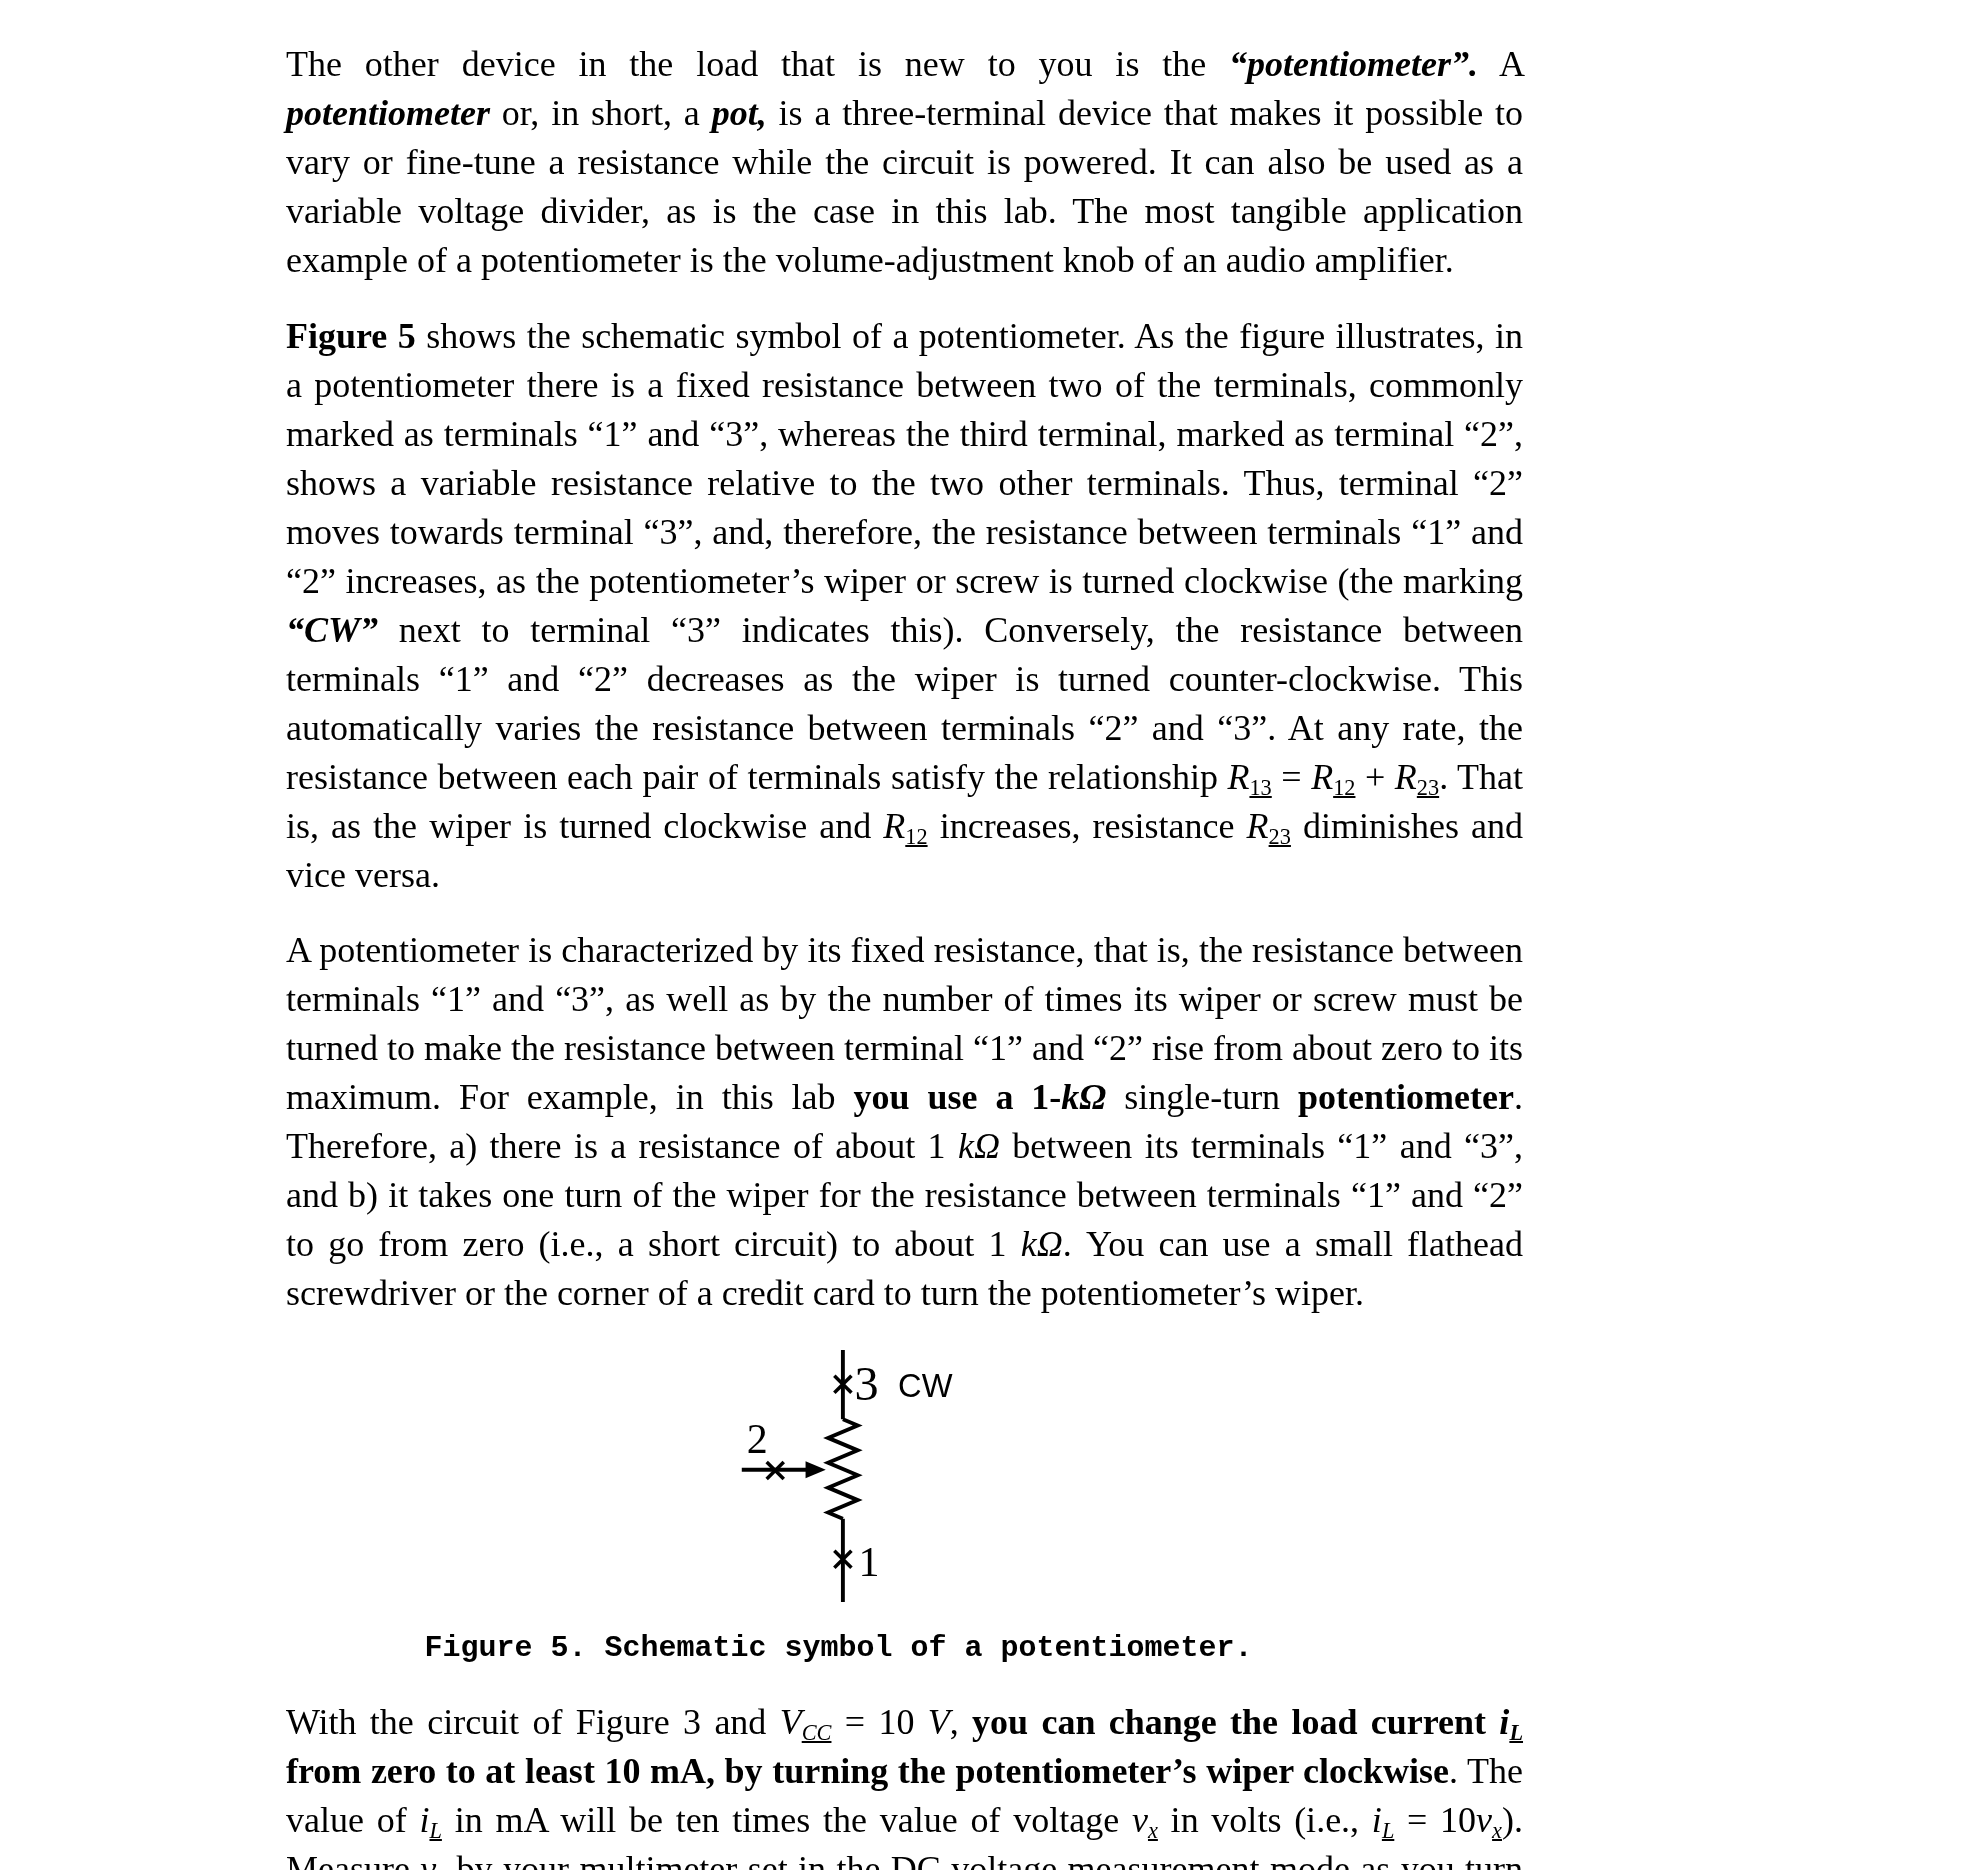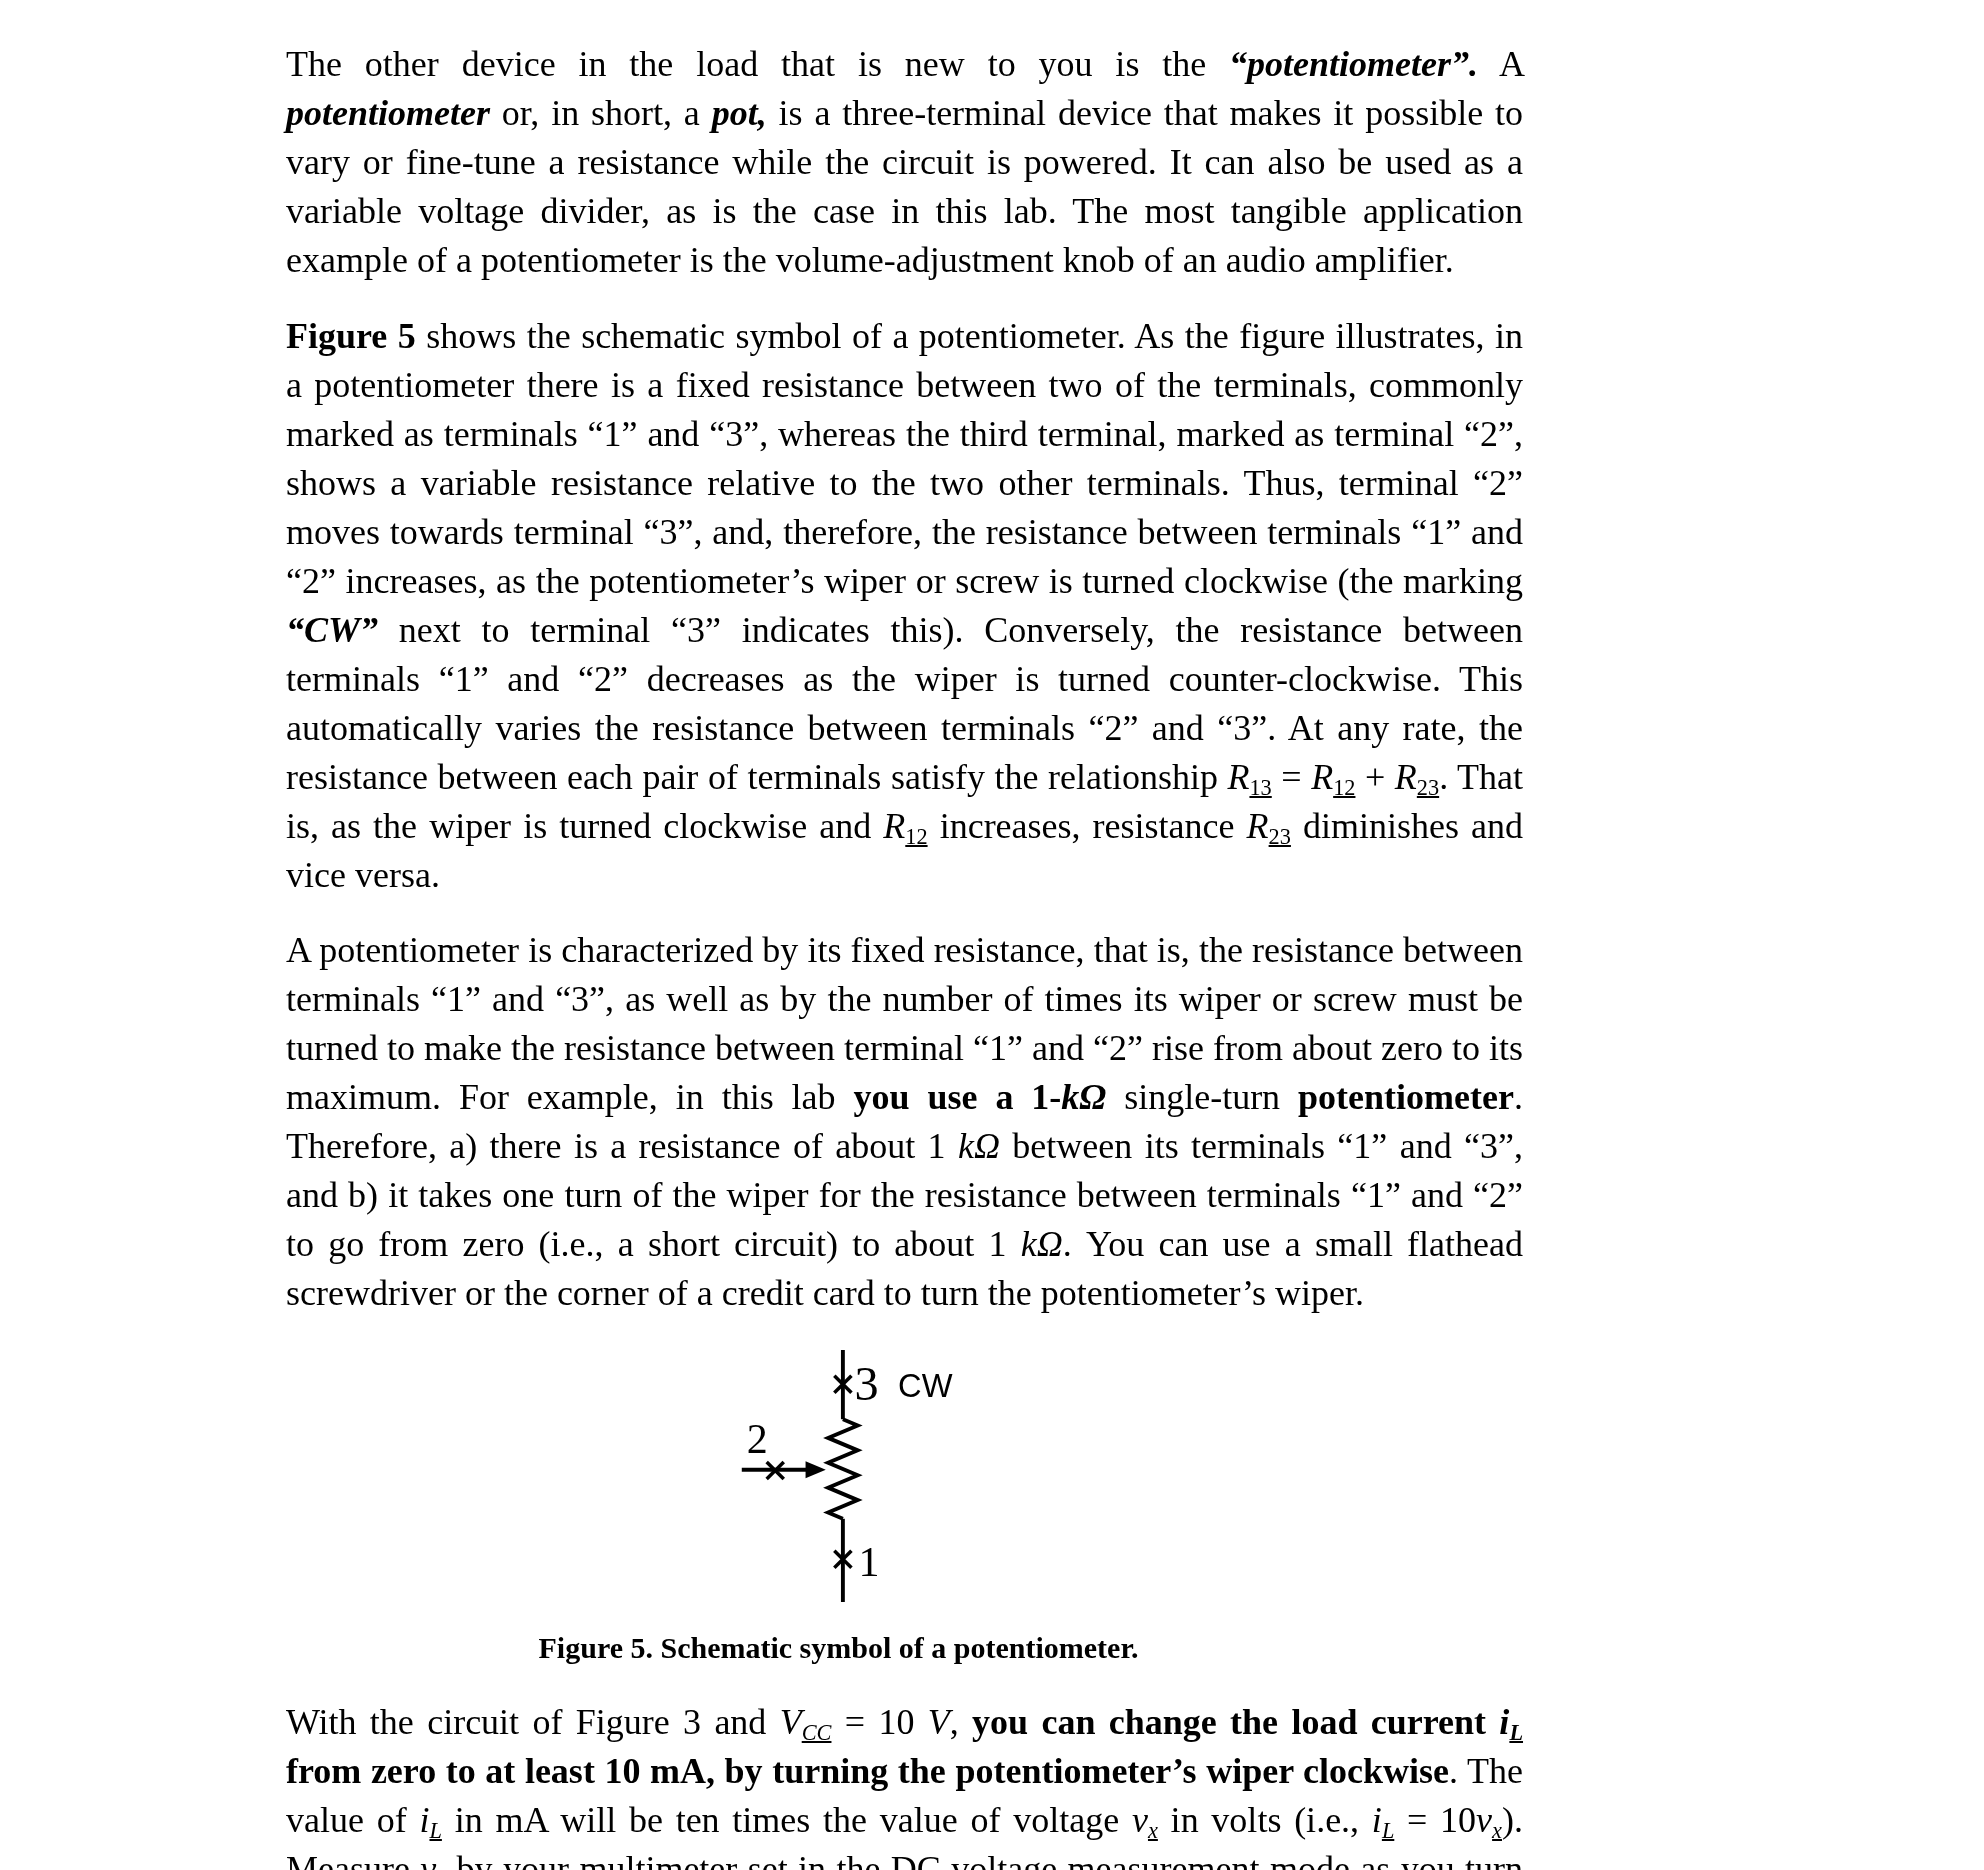--- a/index.html
+++ b/index.html
@@ -47,20 +47,21 @@
     font-family: "Liberation Sans", sans-serif;
     fill: #000;
   }
   .caption {
     font-size: 30px;
     font-weight: bold;
     text-align: center;
     position: relative;
     left: -66px;
     margin: 20px 0 33px 0;
+    font-family: Liberation Mono, monospace;
   }
 </style>
 </head>
 <body>
 
 <div class="page">
 
   <p class="para"><span>The other device in the load that is new to you is the </span><span class="b i">“potentiometer”.</span><span> A </span><span class="b i">potentiometer</span><span> or, in short, a </span><span class="b i">pot,</span><span> is a three-terminal device that makes it possible to vary or fine-tune a resistance while the circuit is powered. It can also be used as a variable voltage divider, as is the case in this lab. The most tangible application example of a potentiometer is the volume-adjustment knob of an audio amplifier.</span></p>
 
   <p class="para"><span class="b">Figure 5</span><span> shows the schematic symbol of a potentiometer. As the figure illustrates, in a potentiometer there is a fixed resistance between two of the terminals, commonly marked as terminals “1” and “3”, whereas the third terminal, marked as terminal “2”, shows a variable resistance relative to the two other terminals. Thus, terminal “2” moves towards terminal “3”, and, therefore, the resistance between terminals “1” and “2” increases, as the potentiometer’s wiper or screw is turned clockwise (the marking </span><span class="b i">“CW”</span><span> next to terminal “3” indicates this). Conversely, the resistance between terminals “1” and “2” decreases as the wiper is turned counter-clockwise. This automatically varies the resistance between terminals “2” and “3”. At any rate, the resistance between each pair of terminals satisfy the relationship </span><span class="i">R</span><span class="sub">13</span><span> = </span><span class="i">R</span><span class="sub">12</span><span> + </span><span class="i">R</span><span class="sub">23</span><span>. That is, as the wiper is turned clockwise and </span><span class="i">R</span><span class="sub">12</span><span> increases, resistance </span><span class="i">R</span><span class="sub">23</span><span> diminishes and vice versa.</span></p>

